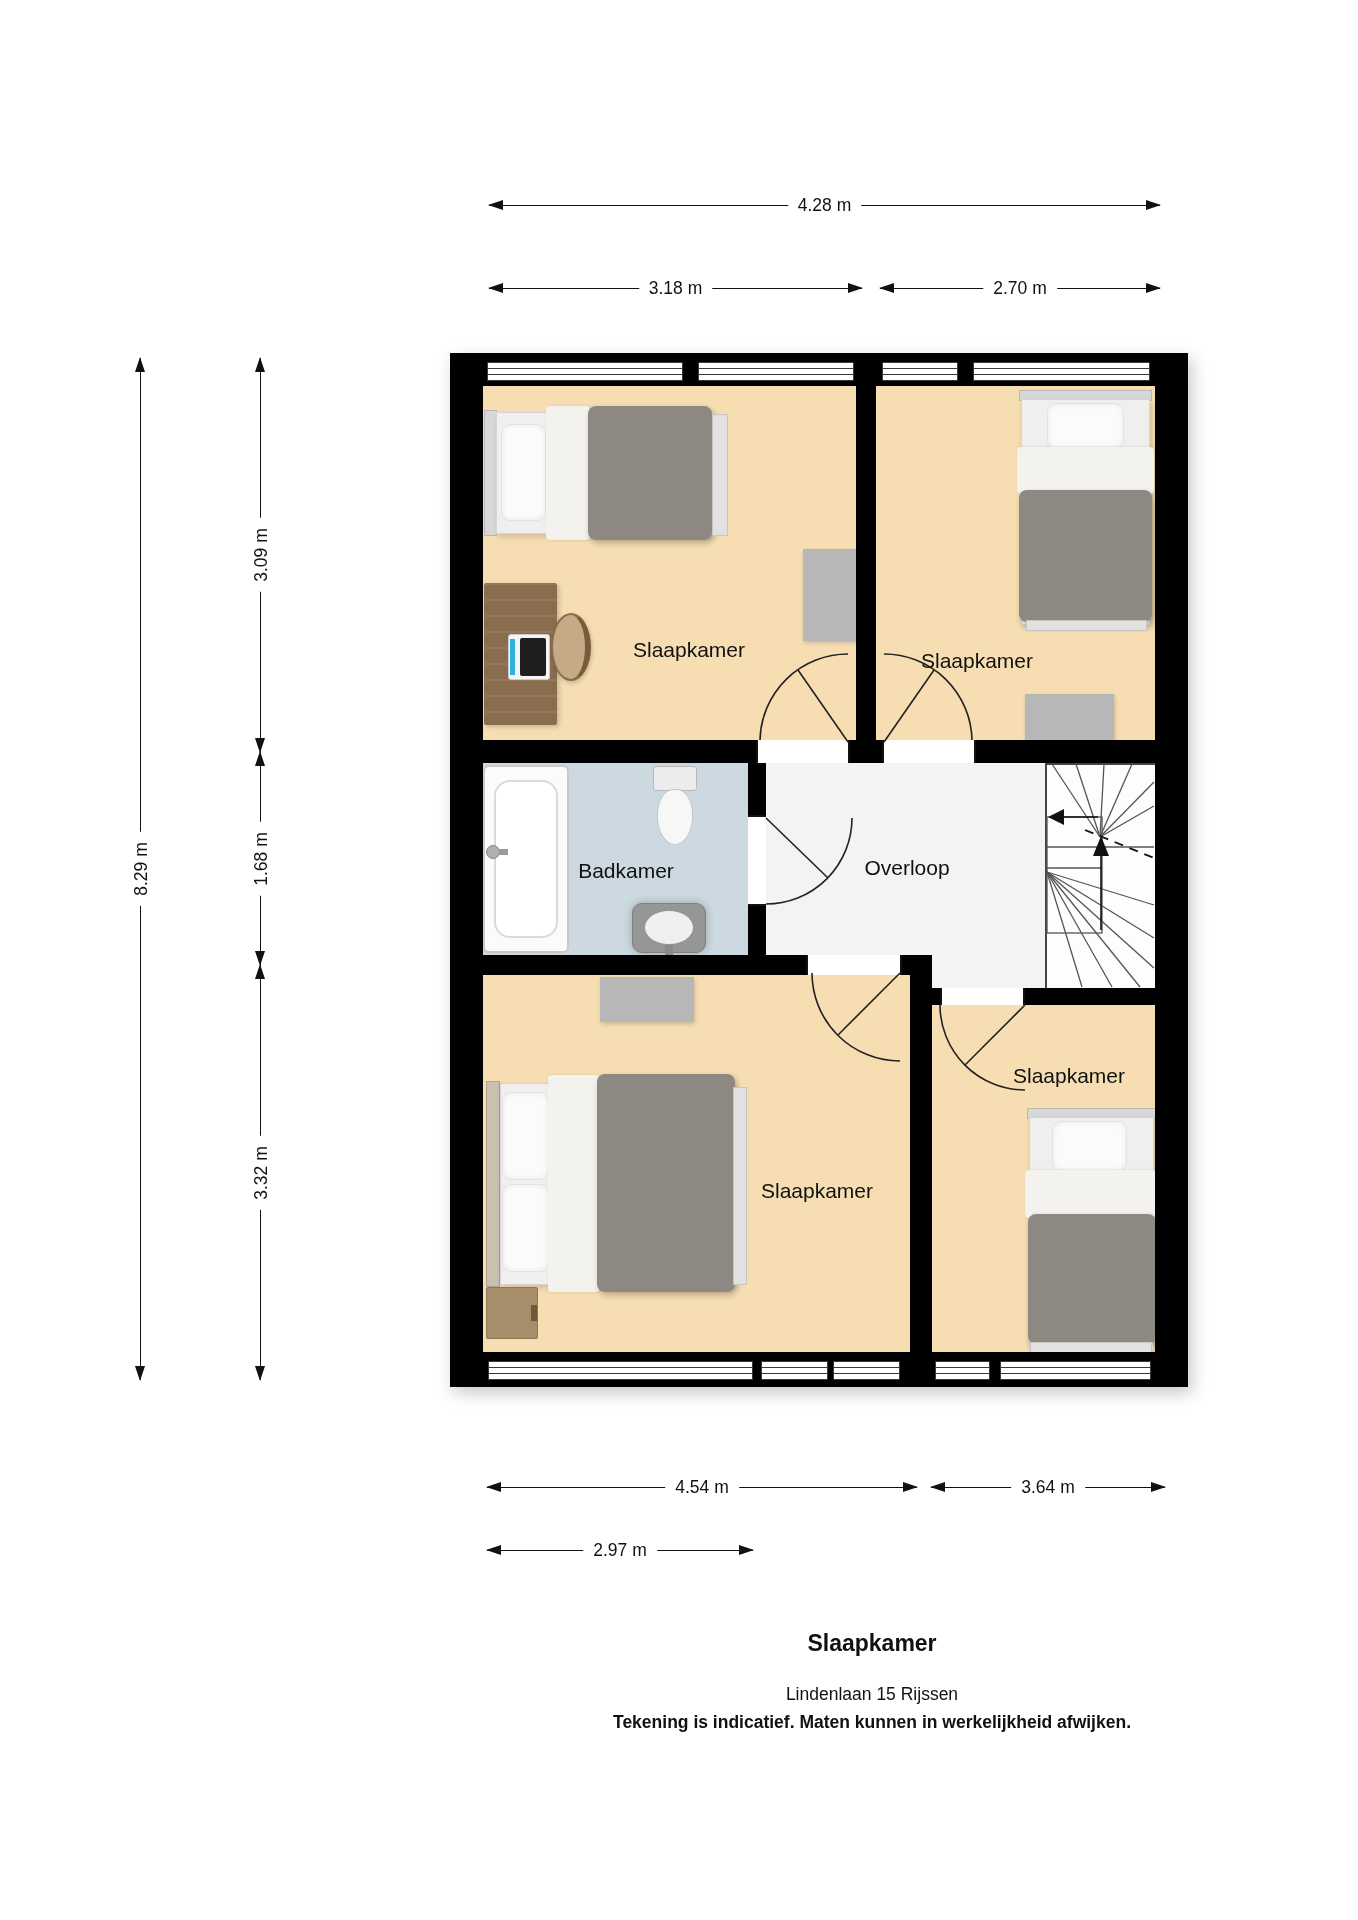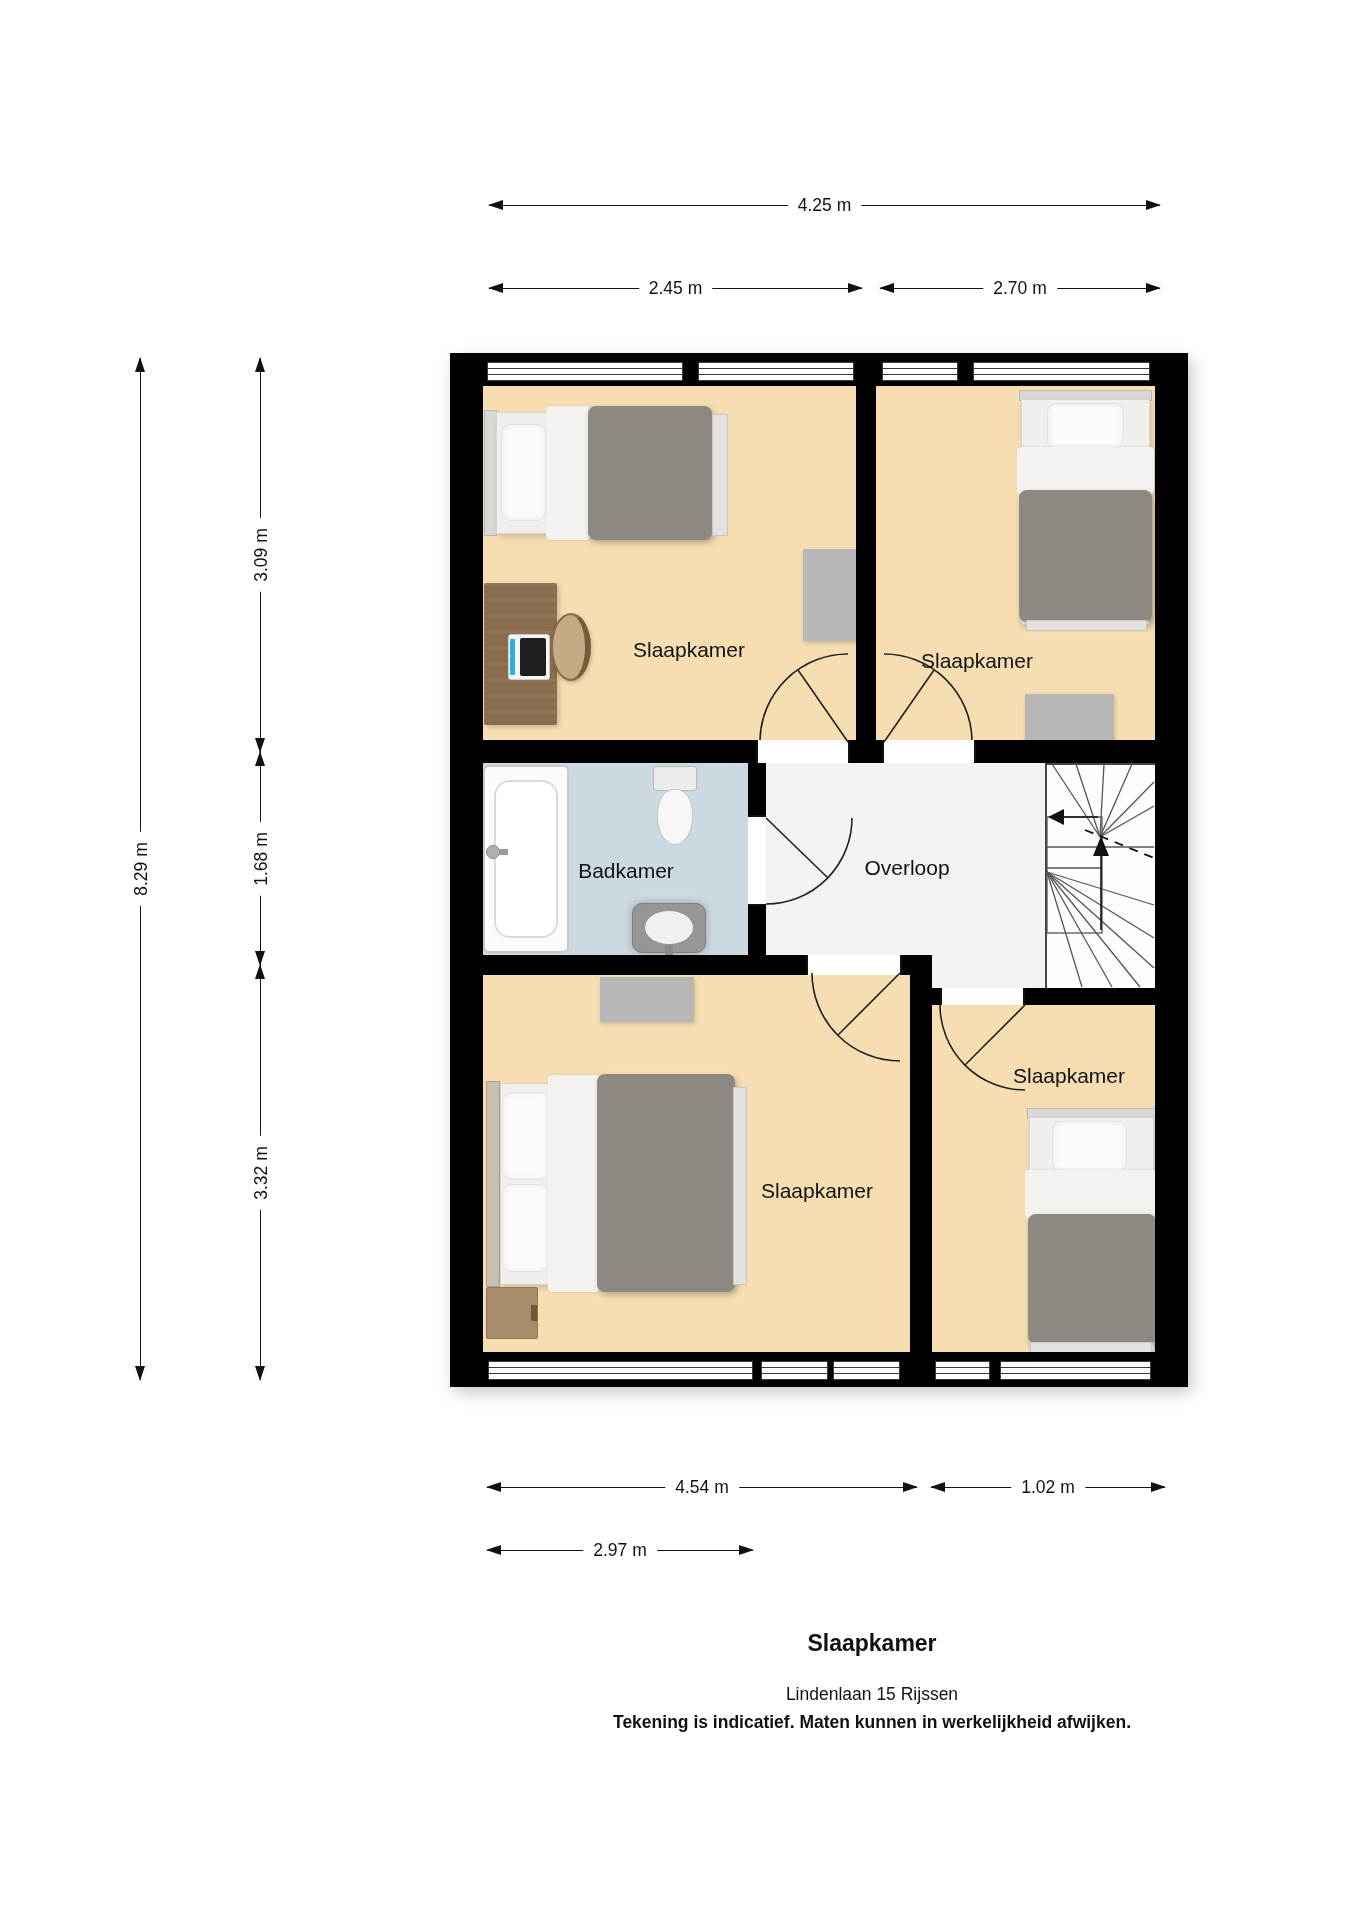--- a/index.html
+++ b/index.html
@@ -189,24 +189,24 @@
   </svg>
 
   <div class="room-label" style="left:689px;top:650px;">Slaapkamer</div>
   <div class="room-label" style="left:977px;top:661px;">Slaapkamer</div>
   <div class="room-label" style="left:626px;top:871px;">Badkamer</div>
   <div class="room-label" style="left:907px;top:868px;">Overloop</div>
   <div class="room-label" style="left:817px;top:1191px;">Slaapkamer</div>
   <div class="room-label" style="left:1069px;top:1076px;">Slaapkamer</div>
 
   <div class="dim h" style="left:489px;top:205px;width:671px;">
-    <span class="lbl">4.25 m</span>
+    <span class="lbl">4.28 m</span>
     </div>
   <div class="dim h" style="left:489px;top:288px;width:373px;">
-    <span class="lbl">2.45 m</span>
+    <span class="lbl">3.18 m</span>
     </div>
   <div class="dim h" style="left:880px;top:288px;width:280px;">
     <span class="lbl">2.70 m</span>
     </div>
 
   <div class="dim v" style="left:140px;top:358px;height:1022px;">
     <span class="lbl">8.29 m</span>
     </div>
   <div class="dim v" style="left:260px;top:358px;height:394px;">
     <span class="lbl">3.09 m</span>
@@ -215,21 +215,21 @@
     <span class="lbl">1.68 m</span>
     </div>
   <div class="dim v" style="left:260px;top:965px;height:415px;">
     <span class="lbl">3.32 m</span>
     </div>
 
   <div class="dim h" style="left:487px;top:1487px;width:430px;">
     <span class="lbl">4.54 m</span>
     </div>
   <div class="dim h" style="left:931px;top:1487px;width:234px;">
-    <span class="lbl">1.02 m</span>
+    <span class="lbl">3.64 m</span>
     </div>
   <div class="dim h" style="left:487px;top:1550px;width:266px;">
     <span class="lbl">2.97 m</span>
     </div>
 
   <div class="caption title" style="top:1630px;">Slaapkamer</div>
   <div class="caption sub" style="top:1684px;">Lindenlaan 15 Rijssen</div>
   <div class="caption sub" style="top:1712px;font-weight:bold;">Tekening is indicatief. Maten kunnen in werkelijkheid afwijken.</div>
 
 </div>

